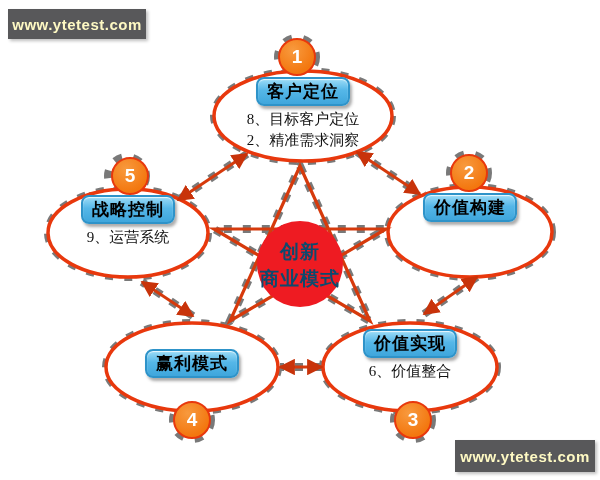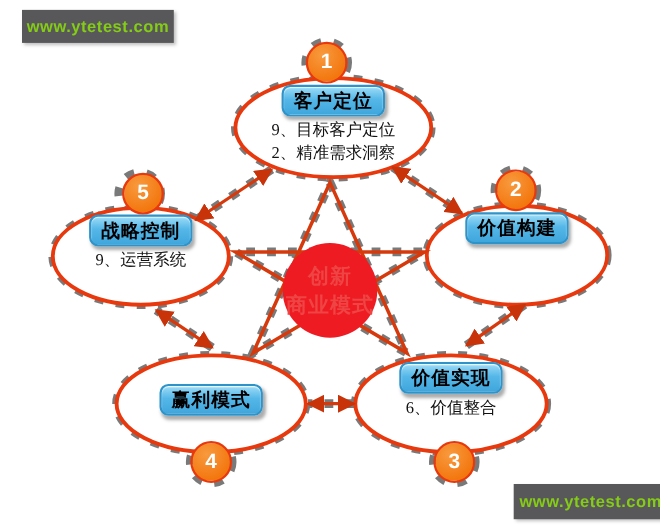--- a/index.html
+++ b/index.html
@@ -1,23 +1,23 @@
 <!DOCTYPE html>
 <html><head>
 <meta charset="utf-8">
 <style>
   html,body{margin:0;padding:0;background:#fff;}
   .stage{position:relative;width:600px;height:480px;background:#ffffff;overflow:hidden;
          font-family:"Liberation Sans",sans-serif;}
   .stage svg{position:absolute;left:0;top:0;z-index:0;}
 
   
-  .wm{position:absolute;background:#58585a;color:#84cc16;font-weight:bold;font-size:15px;
+  .wm{position:absolute;background:#58585a;color:#fef9c3;font-weight:bold;font-size:15px;
       letter-spacing:.5px;display:flex;align-items:center;justify-content:center;
-      box-shadow:2px 2px 3px rgba(0,0,0,.25);z-index:6;margin-left:12px;}
+      box-shadow:2px 2px 3px rgba(0,0,0,.25);z-index:6;}
   .wm-tl{left:8px;top:9px;width:138px;height:30px;}
   .wm-br{left:455px;top:440px;width:140px;height:32px;}
 
   
   .node{position:absolute;display:flex;flex-direction:column;align-items:center;
         z-index:2;box-sizing:border-box;padding-top:6px;}
   .pill{min-width:94px;height:29px;box-sizing:border-box;border-radius:8px;
         background:linear-gradient(180deg,#9ddcf7 0%,#55b7e8 45%,#3fa6dc 100%);
         border:2px solid #2e93c9;display:flex;align-items:center;justify-content:center;
         font-weight:bold;font-size:17px;color:#000;padding:0 4px;letter-spacing:1px;
@@ -28,21 +28,21 @@
 
   
   .badge{position:absolute;width:38px;height:38px;border-radius:50%;box-sizing:border-box;
          background:radial-gradient(circle at 38% 30%,#f89a3e,#f3770f 72%);
          border:2px solid #e8380d;color:#fff;font-weight:bold;font-size:19px;
          display:flex;align-items:center;justify-content:center;z-index:5;}
 
   
   .center-label{position:absolute;left:245px;top:228px;width:110px;height:74px;z-index:3;
         display:flex;flex-direction:column;align-items:center;justify-content:center;
-        color:#ef4444;font-weight:bold;font-size:19px;line-height:27px;letter-spacing:1px;}
+        color:#0c4a6e;font-weight:bold;font-size:19px;line-height:27px;letter-spacing:1px;}
 </style>
 </head>
 <body>
 
 <div class="stage">
 
   <svg width="600" height="480" viewBox="0 0 600 480">
     <defs>
       <marker id="ah" viewBox="0 0 10 10" refX="9" refY="5" markerWidth="5.5" markerHeight="5.5" orient="auto-start-reverse">
         <path d="M0,0 L10,5 L0,10 z" fill="#c8330a"></path>
@@ -95,21 +95,21 @@
 
     <circle cx="300" cy="264" r="43" fill="#ee1b22"></circle>
   </svg>
 
   <div class="wm wm-tl">www.ytetest.com</div>
   <div class="wm wm-br">www.ytetest.com</div>
 
   <div class="node" style="left:214px;top:71px;width:178px;height:90px;">
     <div class="pill">客户定位</div>
     <div class="items">
-      <div class="item">9、目标客户定位</div>
+      <div class="item">8、目标客户定位</div>
       <div class="item">2、精准需求洞察</div>
     </div>
   </div>
 
   <div class="node" style="left:388px;top:187px;width:164px;height:90px;">
     <div class="pill">价值构建</div>
   </div>
 
   <div class="node" style="left:323px;top:323px;width:174px;height:88px;">
     <div class="pill">价值实现</div>

